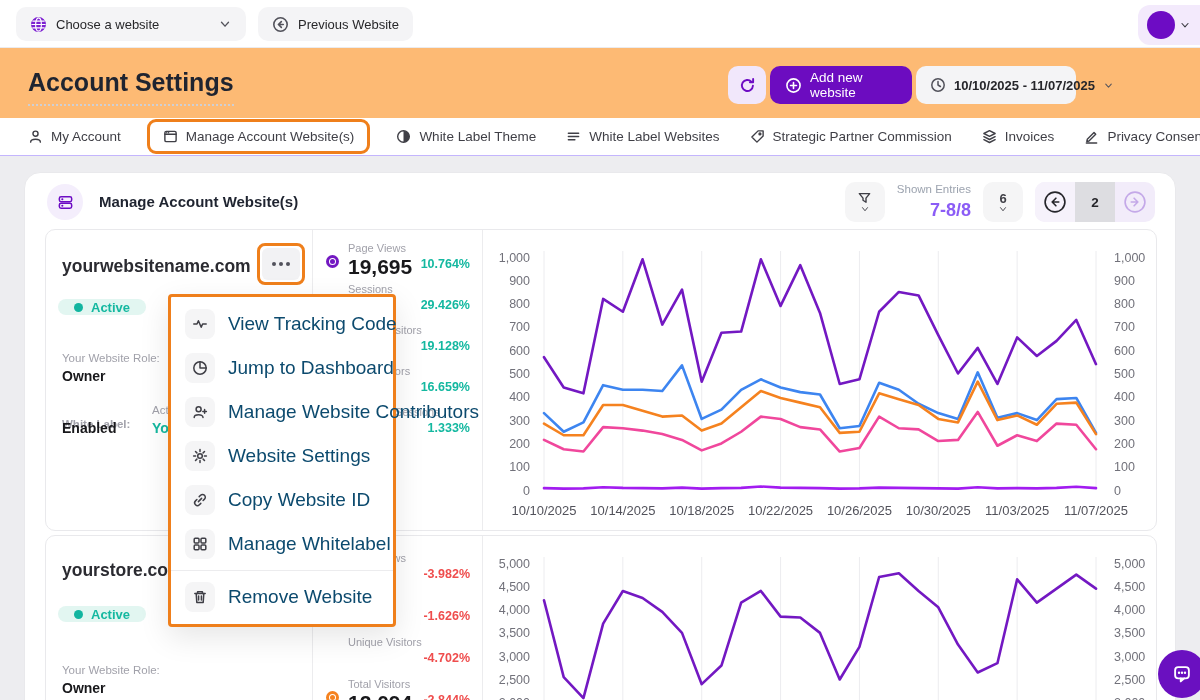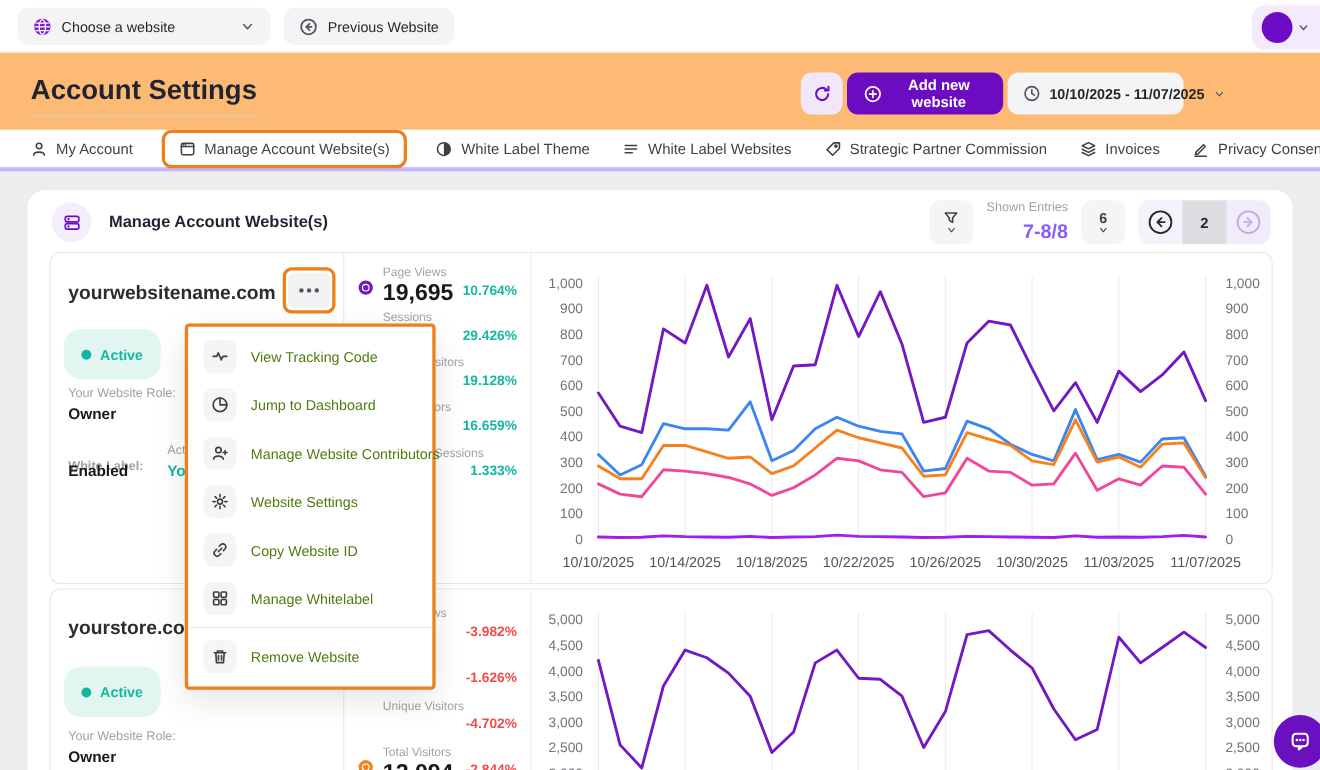--- a/index.html
+++ b/index.html
@@ -16,26 +16,26 @@
     border-radius:12px 0 0 12px; display:flex; align-items:center; justify-content:center; gap:4px; cursor:pointer; }
   .avatar { width:28px; height:28px; border-radius:50%; background:#6d0cc4; }
 
   
   .header { position:absolute; left:0; top:48px; width:1200px; height:70px; background:#fdba74; }
   .page-title { position:absolute; left:28px; top:20px; font-size:25px; font-weight:700; color:#1f2430;
     border-bottom:2px dotted #cfcfd4; padding-bottom:7px; }
   .icon-btn { position:absolute; top:18px; width:38px; height:38px; border-radius:10px; background:#f1e7fb;
     color:#6d0cc4; display:flex; align-items:center; justify-content:center; cursor:pointer; }
   .btn-purple { position:absolute; top:18px; height:38px; background:#6c0cc0; color:#fff; border-radius:10px;
-    display:flex; align-items:center; gap:8px; padding:0 15px; font-size:13.5px; font-weight:700; cursor:pointer;text-align:center; }
+    display:flex; align-items:center; gap:8px; padding:0 15px; font-size:13.5px; font-weight:400; cursor:pointer; }
   .date-pill { position:absolute; top:18px; height:38px; background:#f4f4f6; border-radius:10px;
     display:flex; align-items:center; gap:8px; padding:0 14px; font-size:13px; font-weight:600; color:#26262b; cursor:pointer; }
 
   
-  .tabs { position:absolute; left:0; top:118px; width:1200px; height:38px; background:#fff; border-bottom:4px solid #c4b5fd;
+  .tabs { position:absolute; left:0; top:118px; width:1200px; height:38px; background:#fff; border-bottom:1px solid #c4b5fd;
     display:flex; align-items:center; padding-left:28px; gap:30px; }
   .tab { display:flex; align-items:center; gap:8px; font-size:13.5px; font-weight:500; color:#3f3f46; cursor:pointer; white-space:nowrap; }
   .tab.active { border:3px solid #ef7f1b; border-radius:9px; padding:7px 13px; margin:0 -4px; }
 
   
   .content { position:absolute; left:0; top:156px; width:1200px; height:544px; background:#ededf0; }
   .panel { position:absolute; left:24px; top:16px; width:1152px; height:600px; background:#fff;
     border:1px solid #e9e9ec; border-radius:16px; }
   .panel-header { position:absolute; left:0; top:0; width:100%; height:58px; }
   .ph-icon { position:absolute; left:22px; top:11px; width:36px; height:36px; border-radius:50%; background:#f4eefc;
@@ -54,21 +54,21 @@
   .pager .pg.next { color:#c4a9e8; }
 
   
   .card { position:absolute; left:20px; width:1112px; background:#fff; border:1px solid #e9e9ec; border-radius:10px; }
   .card .vline { position:absolute; top:0; bottom:0; width:1px; background:#ececee; }
   .site-title { position:absolute; left:16px; font-size:17.5px; font-weight:600; color:#2b2b31; white-space:nowrap; }
   .dots-wrap { position:absolute; border:3px solid #ef7f1b; border-radius:8px; padding:2px; }
   .dots-btn { width:38px; height:32px; border-radius:6px; background:#f2f2f4; display:flex; align-items:center;
     justify-content:center; gap:3px; cursor:pointer; }
   .dots-btn i { width:4px; height:4px; border-radius:50%; background:#52525b; }
-  .badge { position:absolute; left:12px; height:46px; border-radius:16px; background:#e2f6f1; color:#14b8a0;
+  .badge { position:absolute; left:12px; height:16px; border-radius:16px; background:#e2f6f1; color:#14b8a0;
     display:inline-flex; align-items:center; gap:8px; padding:0 16px; font-size:13px; font-weight:700; }
   .badge i { width:9px; height:9px; border-radius:50%; background:#12b5a0; }
   .meta-label { position:absolute; font-size:11.5px; color:#a1a1aa; white-space:nowrap; }
   .meta-value { position:absolute; font-size:14px; font-weight:700; color:#18181b; white-space:nowrap; }
   .meta-value.teal { color:#14b8a0; }
 
   .stat { position:absolute; left:266px; width:170px; height:38px; }
   .stat .ring { position:absolute; left:14px; top:13px; width:13px; height:13px; border-radius:50%;
     display:flex; align-items:center; justify-content:center; }
   .stat .ring i { width:5px; height:5px; border-radius:50%; }
@@ -78,21 +78,21 @@
 
   .chart-svg { position:absolute; left:436px; top:0; }
   .chart-svg text { font-family:"Liberation Sans", sans-serif; }
 
   
   .menu { position:absolute; left:143px; top:121px; width:228px; background:#fff; border:3px solid #ef7f1b;
     border-radius:4px; z-index:40; box-shadow:0 10px 30px rgba(0,0,0,.10); padding:5px 0; }
   .menu-item { display:flex; align-items:center; gap:13px; padding:7px 14px; cursor:pointer; }
   .menu-item .mi-ic { width:30px; height:30px; border-radius:8px; background:#f5f5f6; color:#3f3f46;
     display:flex; align-items:center; justify-content:center; flex:none; }
-  .menu-item .mi-lb { font-size:13px; font-weight:500; color:#4d7c0f; white-space:nowrap; }
+  .menu-item .mi-lb { font-size:19px; font-weight:500; color:#0c4a6e; white-space:nowrap; }
   .menu-sep { height:1px; background:#ececee; margin:4px 0; }
 
   
   .chat-fab { position:absolute; left:1158px; top:650px; width:48px; height:48px; border-radius:50%;
     background:#6a10c0; color:#fff; display:flex; align-items:center; justify-content:center; cursor:pointer; z-index:60; }
 </style>
 </head>
 <body>
 
 <div class="topbar">

